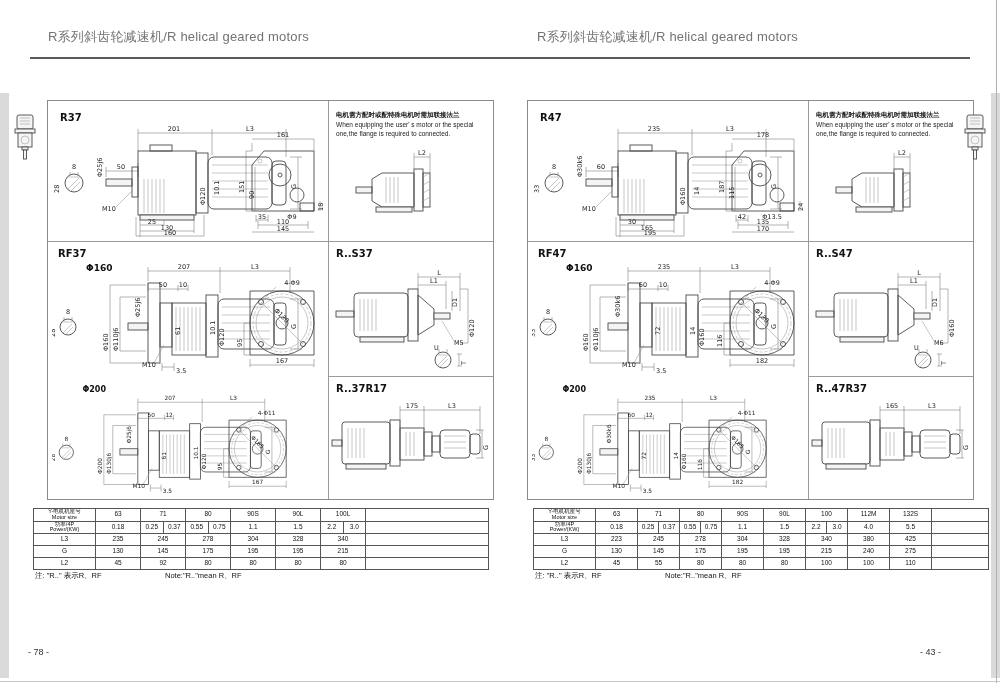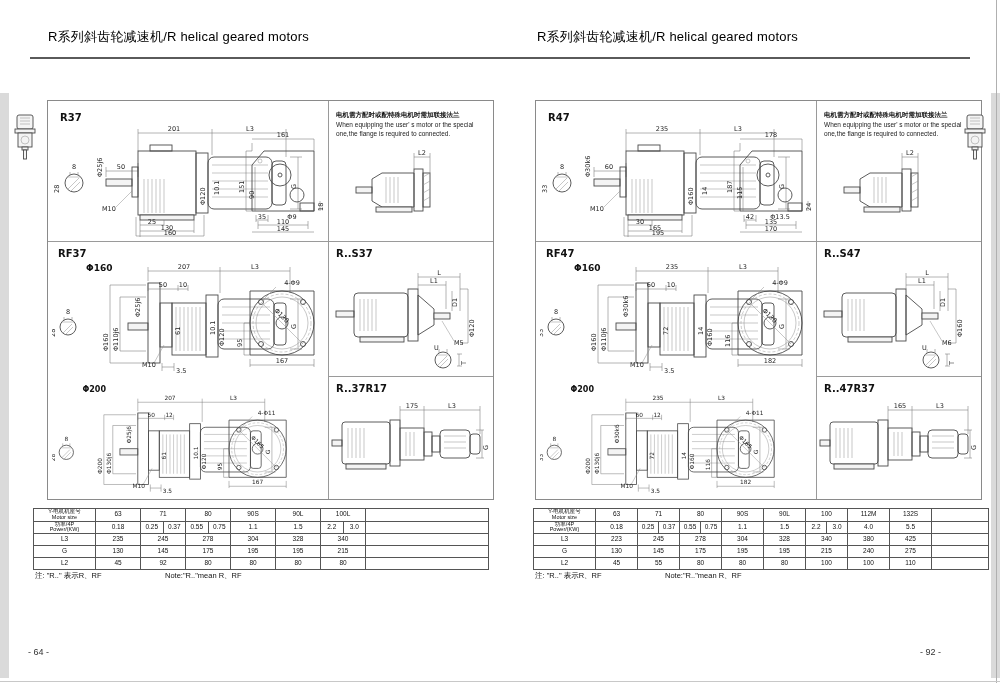--- a/index.html
+++ b/index.html
@@ -1,32 +1,32 @@
 <!DOCTYPE html>
 <html><head>
 <meta charset="utf-8">
 <style>
   html,body{margin:0;padding:0}
   body{width:1000px;height:683px;position:relative;background:#fff;
        font-family:"Liberation Sans",sans-serif;overflow:hidden;color:#222}
   .page{position:absolute;top:0;width:500px;height:683px}
   #pageL{left:0}
   #pageR{left:500px}
-  .hdr{position:absolute;top:28px;font-size:13px;color:#000000;letter-spacing:.2px;white-space:nowrap}
+  .hdr{position:absolute;top:28px;font-size:13px;color:#737373;letter-spacing:.2px;white-space:nowrap}
   #pageL .hdr{left:48px}
   #pageR .hdr{left:37px}
   .rule{position:absolute;left:30px;top:57px;width:940px;height:2px;background:#5a5a5a}
   .edge-r{position:absolute;left:996px;top:0;width:1px;height:683px;background:#b0b0b0}
   .edge-b{position:absolute;left:0;top:681px;width:1000px;height:1px;background:#c8c8c8}
   .strip{position:absolute;top:93px;width:9px;height:585px;background:#dadada}
   .stripL{left:0}.stripR{left:991px}
   .margin-icon{position:absolute}
   .mainbox{position:absolute;top:100px;width:445px;height:398px;border:1px solid #8a8a8a;box-sizing:content-box}
   #pageL .mainbox{left:47px}
-  #pageR .mainbox{left:35px}
+  #pageR .mainbox{left:27px}
   .vdiv{position:absolute;left:280px;top:0;width:1px;height:398px;background:#9a9a9a}
   .hdiv1{position:absolute;left:0;top:140px;width:445px;height:1px;background:#9a9a9a}
   .hdiv2{position:absolute;left:280px;top:275px;width:165px;height:1px;background:#9a9a9a}
   .draw{position:absolute}
   svg text{font-family:"DejaVu Sans",sans-serif;font-size:6.5px;fill:#1d1d1d}
   svg .title{font-size:10px;font-weight:bold;fill:#111}
   svg .title2{font-size:9px;font-weight:bold;fill:#111}
   .ln{fill:none;stroke:#4a4a4a;stroke-width:.9}
   .lnf{fill:#f4f4f4;stroke:#4a4a4a;stroke-width:.9}
   .thin{fill:none;stroke:#8f8f8f;stroke-width:.5}
@@ -373,21 +373,21 @@
             <td colspan="1">80</td>
             <td colspan="2">80</td>
             <td></td>
           </tr>
         </tbody>
       </table>
     </div>
 
   <div class="noteline note-cn">注: "R.." 表示R、RF</div>
   <div class="noteline note-en">Note:"R.."mean R、RF</div>
-  <div class="footer">- 64 -</div>
+  <div class="footer">- 78 -</div>
 </div>
 <div id="pageR" class="page">
   <div class="hdr">R系列斜齿轮减速机/R helical geared motors</div>
 
   <div class="mainbox">
     <div class="vdiv"></div>
     <div class="hdiv1"></div>
     <div class="hdiv2"></div>
 
     <svg class="draw" style="left:4px;top:4px" width="272" height="132" viewBox="0 0 272 132">
@@ -717,21 +717,21 @@
             <td colspan="1">100</td>
             <td colspan="1">110</td>
             <td></td>
           </tr>
         </tbody>
       </table>
     </div>
 
   <div class="noteline note-cn">注: "R.." 表示R、RF</div>
   <div class="noteline note-en">Note:"R.."mean R、RF</div>
-  <div class="footer">- 92 -</div>
+  <div class="footer">- 43 -</div>
 </div>
 
 <div class="rule"></div>
 <div class="strip stripL"></div>
 <div class="strip stripR"></div>
 <div class="edge-r"></div>
 <div class="edge-b"></div>
 
 <svg class="margin-icon" style="left:11px;top:112px" width="28" height="54" viewBox="0 0 28 54">
   <rect class="lnf" x="6" y="3" width="16" height="14" rx="2"></rect>

